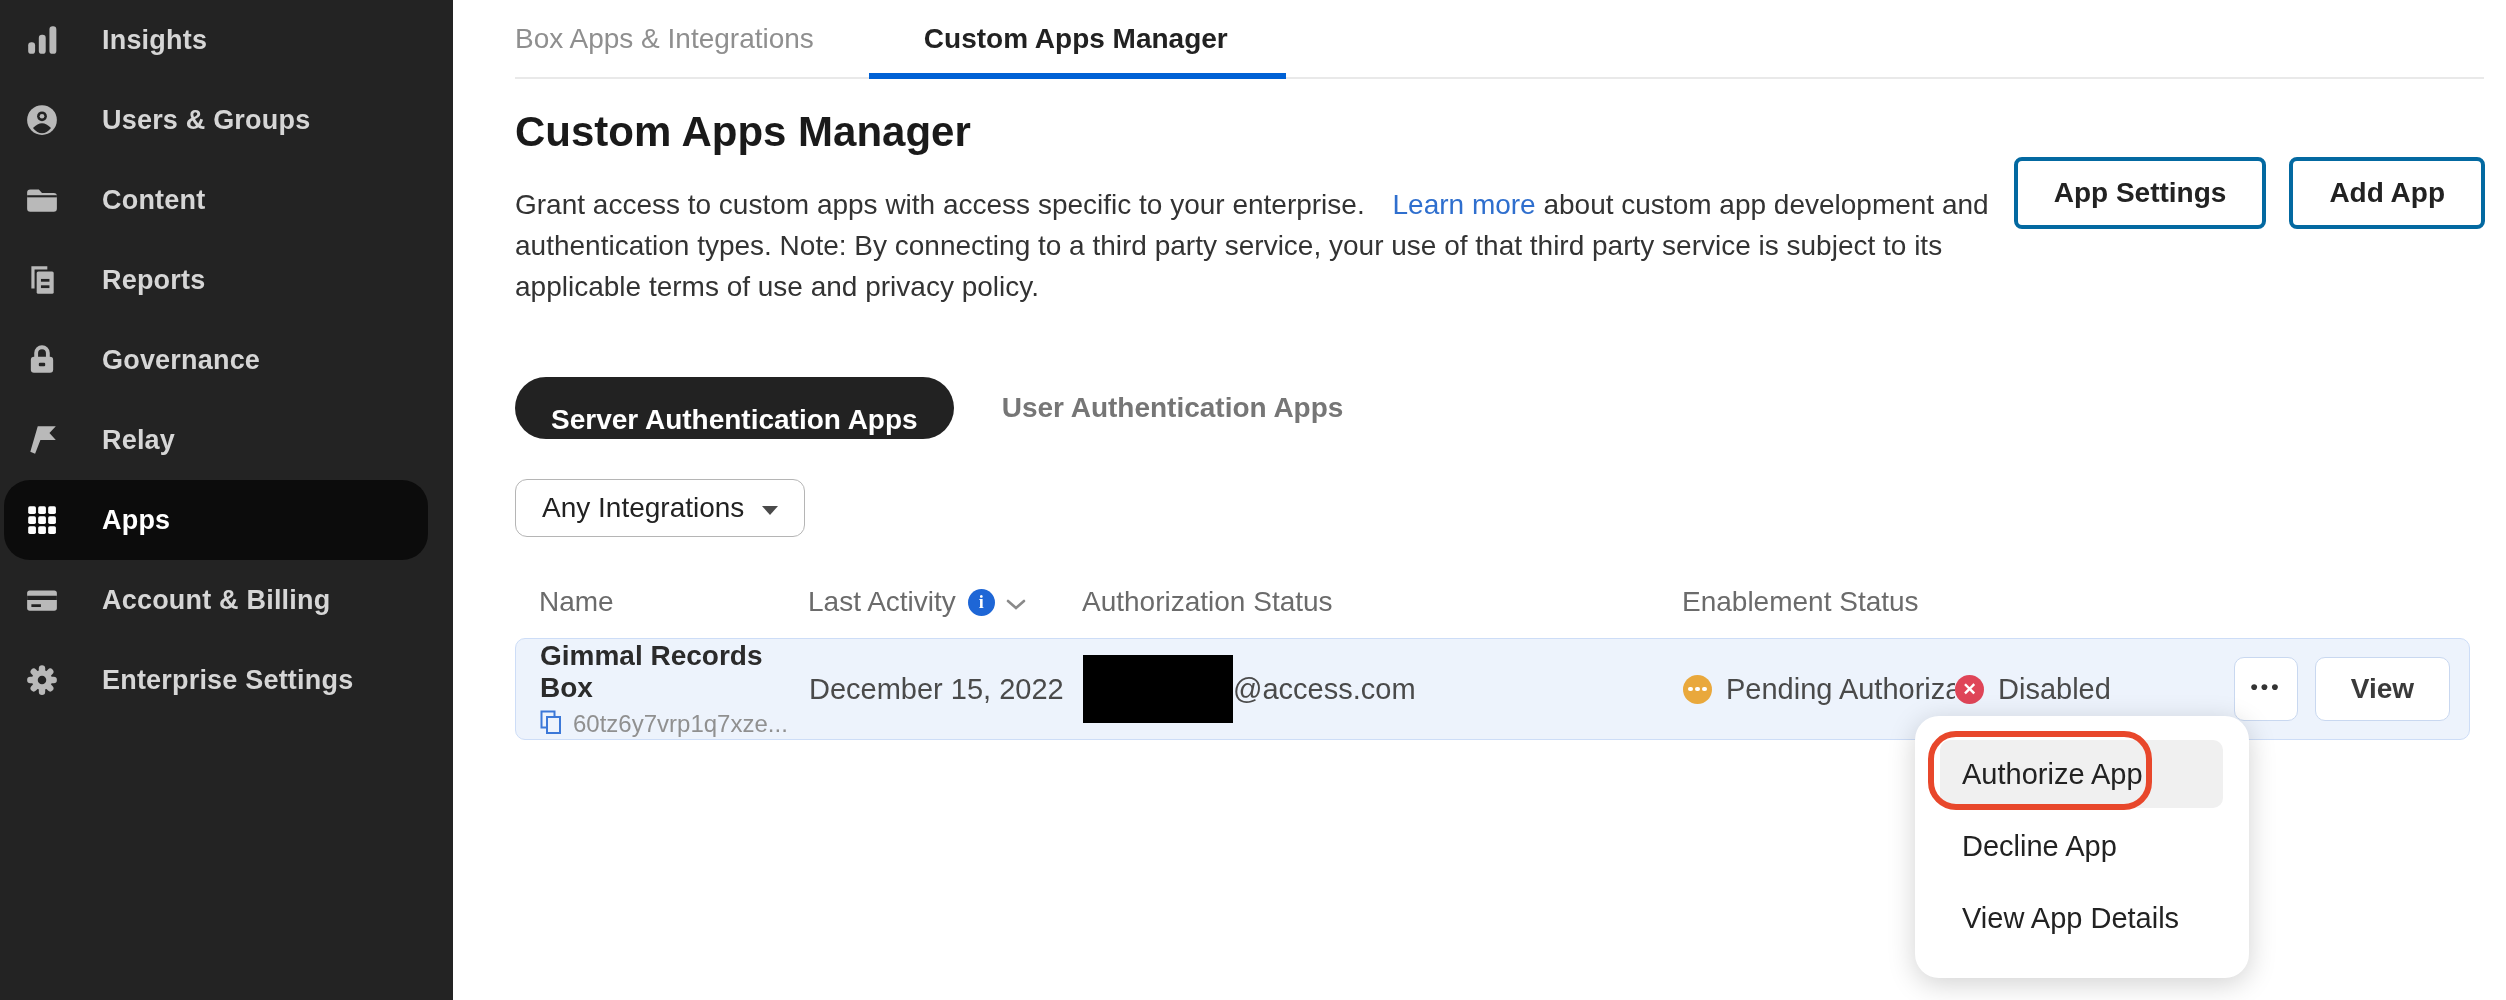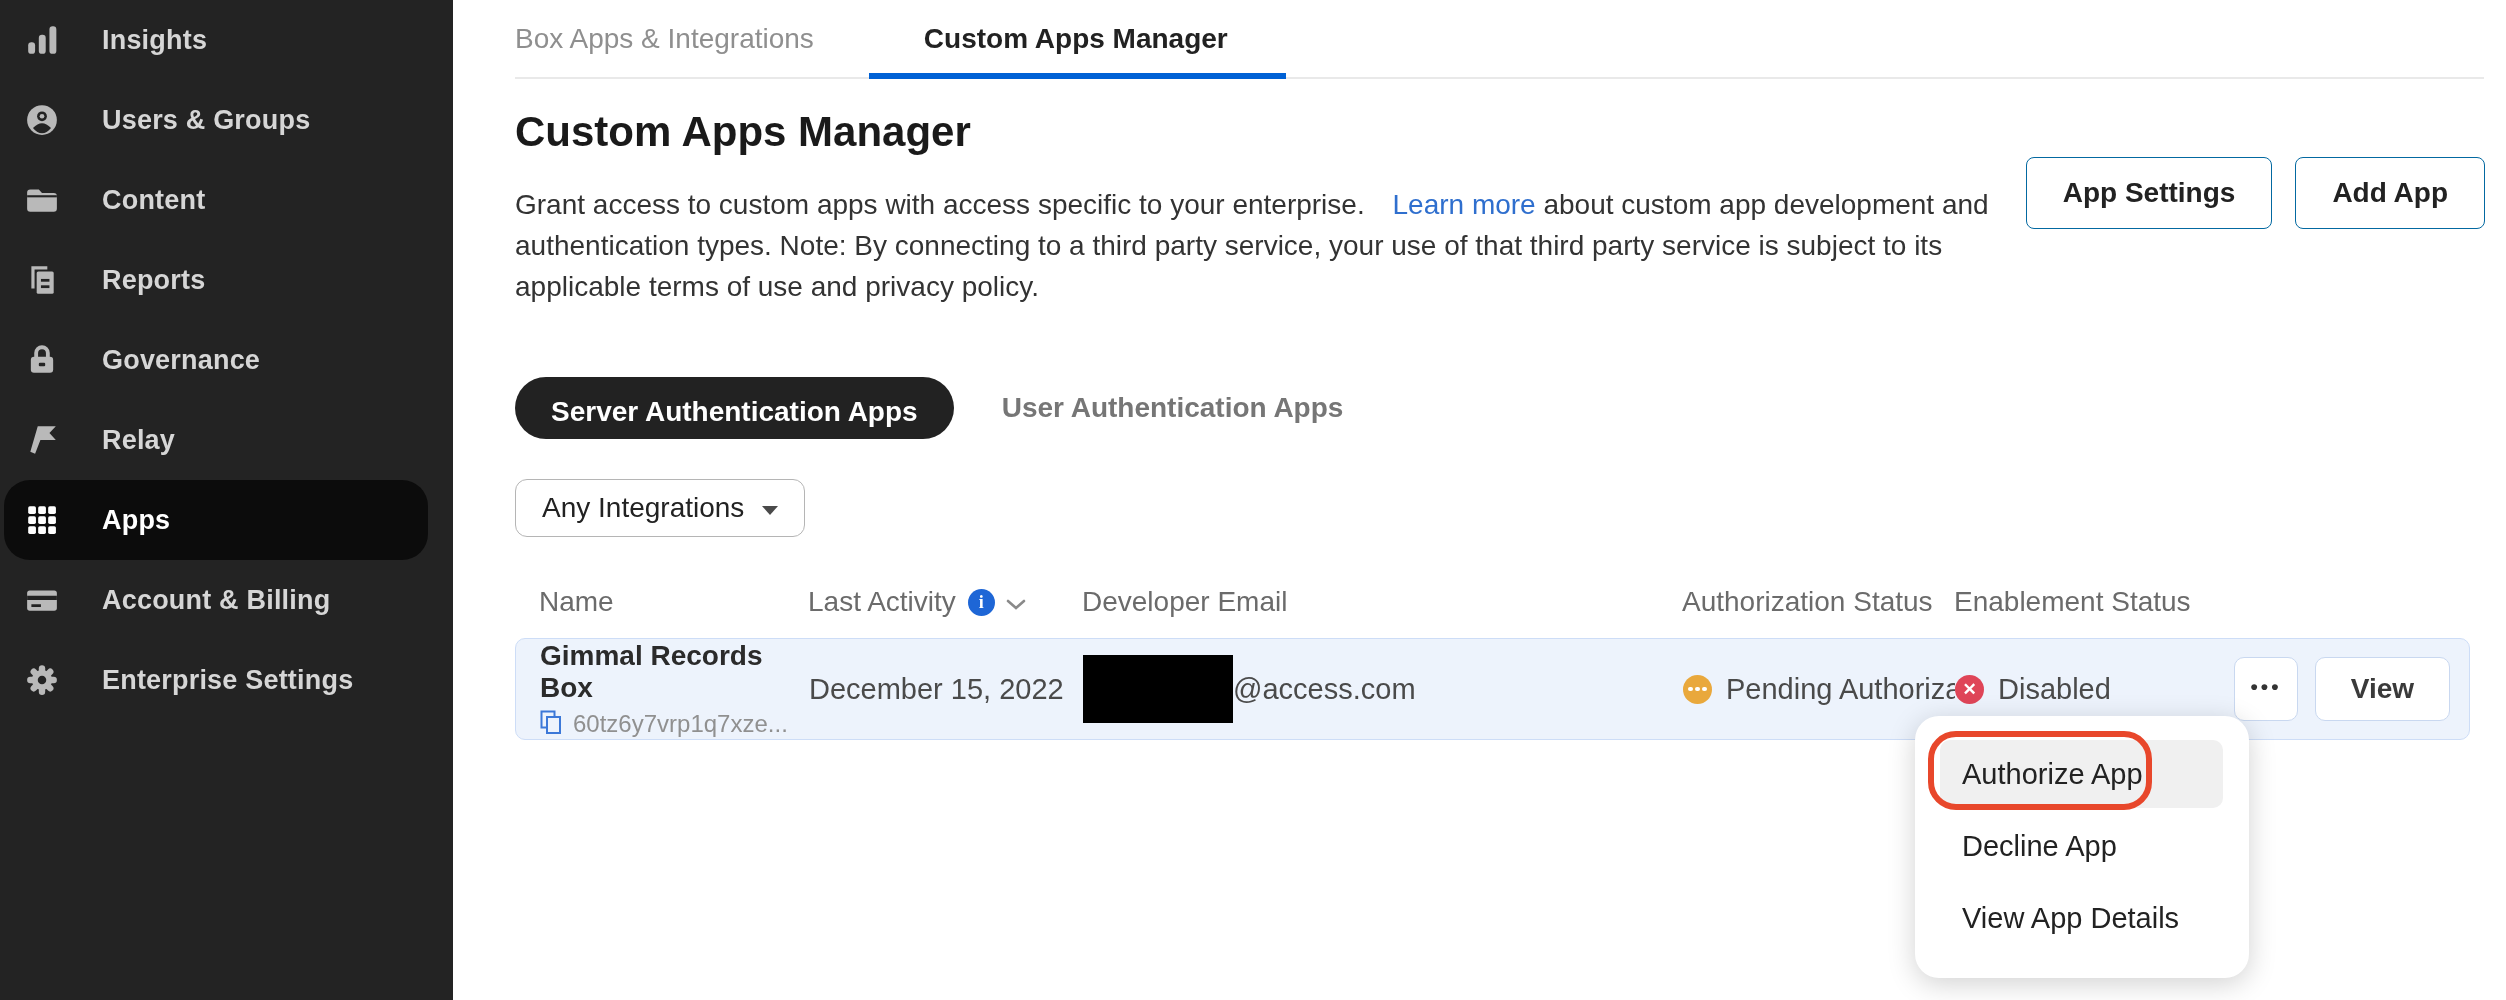--- a/index.html
+++ b/index.html
@@ -52,33 +52,33 @@
   
   .page-title { margin-top:29px; font-size:42px; font-weight:700; color:#1a1a1a; line-height:48px; }
   .page-desc {
     margin-top:22px; width:1475px; font-size:28px; line-height:41px; color:#333;
   }
   .link { color:#2f6fce; cursor:pointer;margin-left:20px; }
   .header-buttons {
     position:absolute; right:21px; top:157px; display:flex; gap:23px;
   }
   .btn {
-    height:72px; padding:0 36px; background:#fff; border:1px solid #0369a1;
+    height:72px; padding:0 36px; background:#fff; border:4px solid #0369a1;
     border-radius:8px; font-size:28px; font-weight:700; color:#222;
     display:flex; align-items:center; cursor:pointer; font-family:inherit;
   }
 
   
   .pill-tabs { margin-top:70px; display:flex; gap:48px; align-items:center; }
   .pill {
     height:62px; line-height:62px; font-size:28px; font-weight:700;
     color:#767676; cursor:pointer; white-space:nowrap;
   }
   .pill.active {
-    background:#222222; color:#fff; border-radius:32px; padding:4px 36px;
+    background:#222222; color:#fff; border-radius:32px; padding:12px 36px;
   }
 
   
   .filter {
     margin-top:40px; display:inline-flex; align-items:center; gap:18px;
     height:58px; padding:0 26px; border:1px solid #b5b5b5; border-radius:12px;
     font-size:28px; color:#222; cursor:pointer; background:#fff;
   }
   .caret-down {
     width:0; height:0; border-left:8px solid transparent;
@@ -303,21 +303,20 @@
       <div class="th">Name</div>
       <div class="th">
         <span>Last Activity</span>
         <span class="info-icon">i</span>
         <span class="sort-chevron">
           <svg width="22" height="14" viewBox="0 0 22 14">
               <polyline points="3,4 11,11 19,4" fill="none" stroke="#8a8a8a" stroke-width="2.6" stroke-linecap="round"></polyline>
             </svg>
         </span>
       </div>
-      <div class="th">Developer Email</div>
       <div class="th">Authorization Status</div>
       <div class="th">Enablement Status</div>
     </div>
 
     
     <div class="trow grid-cols">
       <div class="cell-name">
         <div class="app-title">Gimmal Records Box</div>
         <div class="id-line">
           <span>

